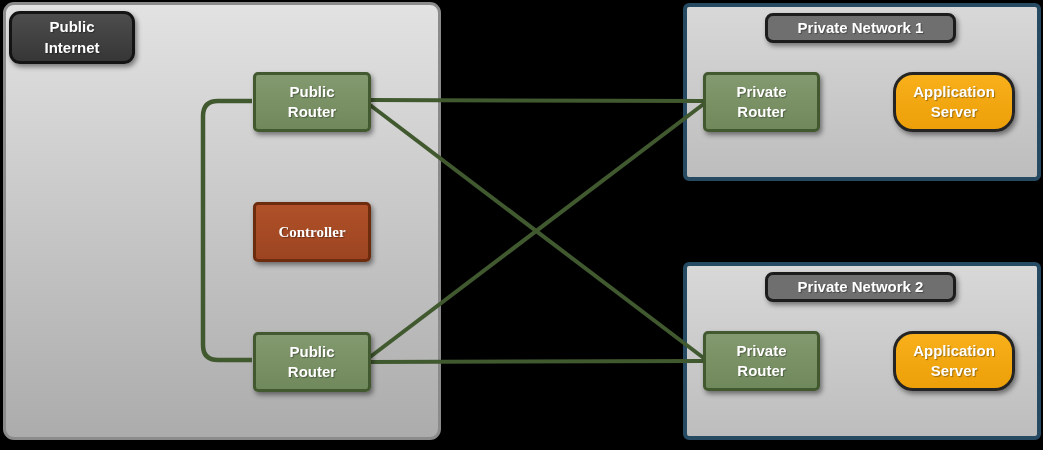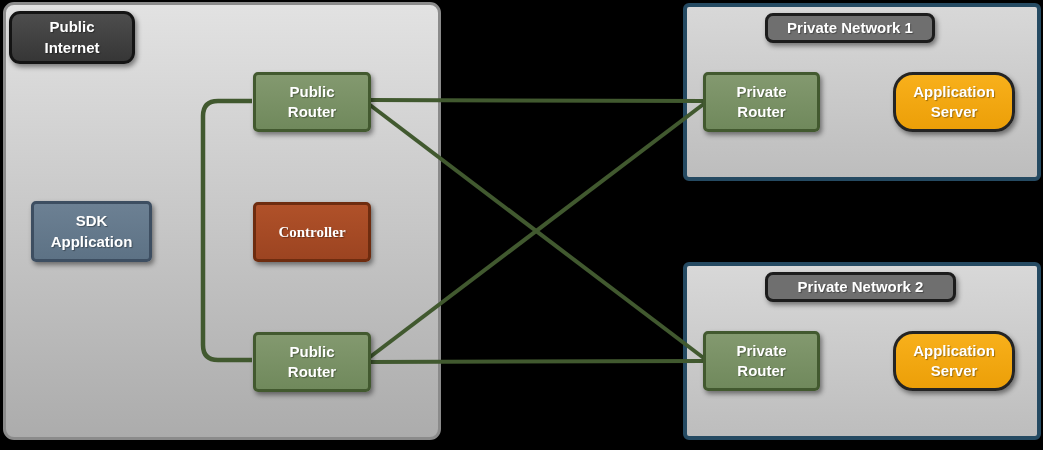--- a/index.html
+++ b/index.html
@@ -102,21 +102,21 @@
     white-space: nowrap;
   }
 
   
   #node-public-internet   { left: 9px;   top: 11px;  width: 126px; height: 53px; }
   #node-sdk-application   { left: 31px;  top: 201px; width: 121px; height: 61px; }
   #node-controller        { left: 253px; top: 202px; width: 118px; height: 60px; }
   #node-public-router-top { left: 253px; top: 72px;  width: 118px; height: 60px; }
   #node-public-router-bot { left: 253px; top: 332px; width: 118px; height: 60px; }
 
-  #label-pn1              { left: 765px; top: 13px;  width: 170px; height: 30px; text-align: center; }
+  #label-pn1              { left: 765px; top: 13px;  width: 191px; height: 30px; text-align: center; }
   #label-pn2              { left: 765px; top: 272px; width: 191px; height: 30px; }
   #node-private-router-1  { left: 703px; top: 72px;  width: 117px; height: 60px; }
   #node-app-server-1      { left: 893px; top: 72px;  width: 122px; height: 60px; }
   #node-private-router-2  { left: 703px; top: 331px; width: 117px; height: 60px; }
   #node-app-server-2      { left: 893px; top: 331px; width: 122px; height: 60px; }
 </style>
 </head>
 <body>
 
 <div id="canvas">
@@ -137,23 +137,20 @@
 
     <line stroke-width="4" x1="370" y1="357" x2="705" y2="103"></line>
 
     <line stroke-width="4" x1="370" y1="362" x2="705" y2="361"></line>
   </svg>
 
   <div class="node darklabel" id="node-public-internet">
     <span>Public Internet</span>
   </div>
 
-  <div class="node bluegray" id="node-sdk-application">
-    <span>SDK Application</span>
-  </div>
 
   <div class="node rust" id="node-controller">
     <span>Controller</span>
   </div>
 
   <div class="node green" id="node-public-router-top">
     <span>Public Router</span>
   </div>
 
   <div class="node green" id="node-public-router-bot">

